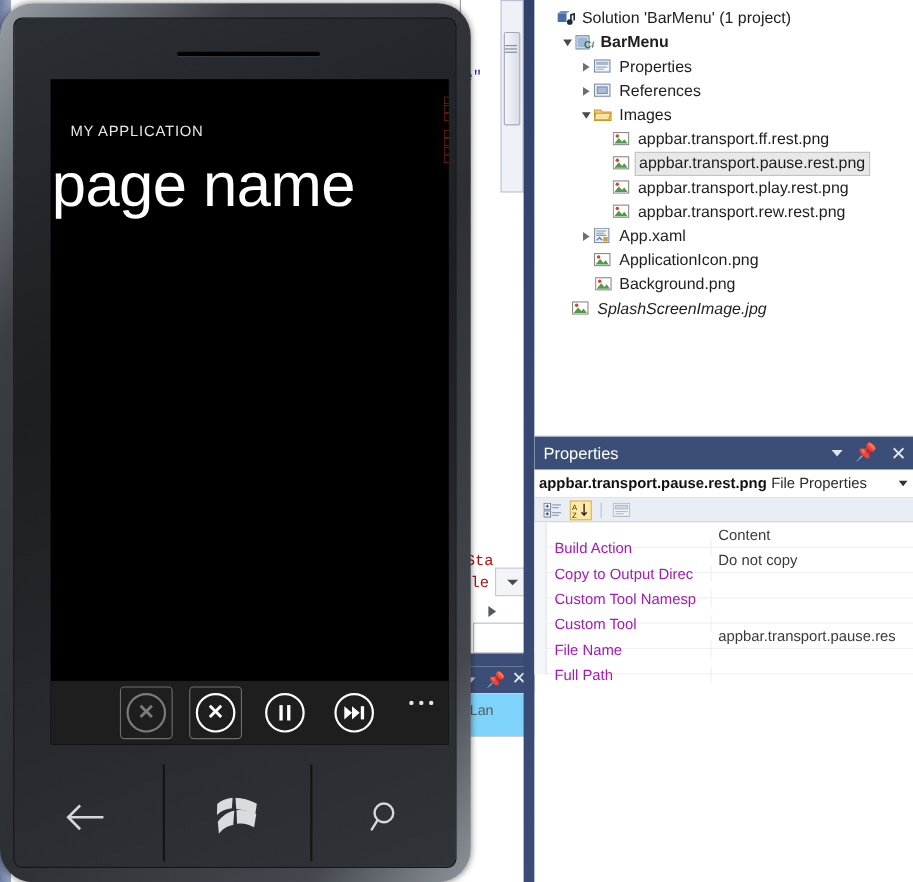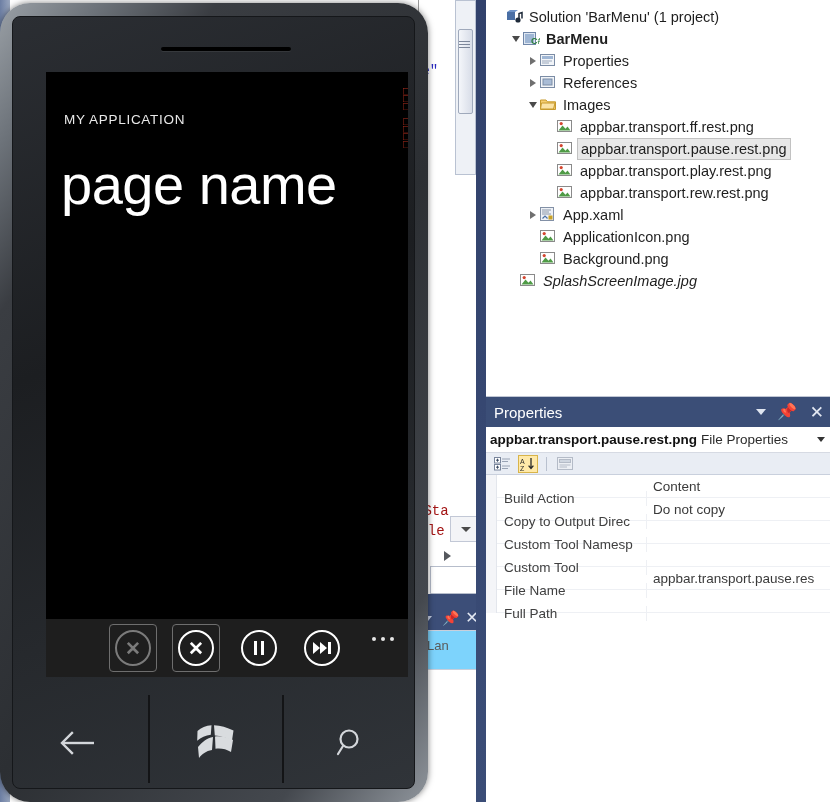--- a/index.html
+++ b/index.html
@@ -145,23 +145,23 @@
   .screen {
     position: absolute; left: 33px; top: 55px; width: 362px; height: 605px;
     background: #000000; overflow: hidden;
   }
 
   .app-title {
     position: absolute; left: 18px; top: 40px;
     font-size: 13.5px; letter-spacing: 0.7px; color: #e8e8e8;
   }
   .page-name {
-    position: absolute; left: 15px; top: 64px;
+    position: absolute; left: 1px; top: 64px;
     font-size: 56px; font-weight: 300; color: #ffffff;
-    letter-spacing: -0.5px; line-height: 1.15; margin-top: 17px;
+    letter-spacing: -0.5px; line-height: 1.15;
   }
 
   
   .perf-overlay {
     position: absolute; right: -2px; top: 16px;
     width: 24px; height: 300px;
   }
   .perf-col {
     position: absolute; left: 0; top: 0;
     transform-origin: left top;
@@ -315,21 +315,21 @@
   .prop-grid {
     position: relative; background: #ffffff;
   }
   .prop-row {
     display: flex; height: 23px; align-items: center;
     border-bottom: 1px solid #eef0f4;
   }
   .prop-gutter { width: 11px; height: 23px; background: #f4f5f8; flex: 0 0 11px;
                  border-right: 1px solid #e3e6ec; }
   .prop-name {
-    width: 150px; flex: 0 0 150px; font-size: 13.5px; color: #404040;
+    width: 150px; flex: 0 0 150px; font-size: 13.5px; color: #a21caf;
     padding-left: 7px; overflow: hidden; white-space: nowrap;
     border-right: 1px solid #eef0f4;
     margin-top: 24px;
   }
   .prop-value {
     flex: 1; font-size: 13.5px; color: #3a3a3a; padding-left: 6px;
     overflow: hidden; white-space: nowrap;
   }
 </style>
 </head>
@@ -563,21 +563,21 @@
         </div>
         <div class="se-row" style="padding-left: 40px;">
           <div class="se-expander"></div>
           <div class="se-icon"><svg width="17" height="15" viewBox="0 0 17 15">
               <rect x="0.5" y="1.5" width="14" height="11" fill="#ffffff" stroke="#8a8a8a"></rect>
               <circle cx="4.2" cy="4.6" r="1.6" fill="#d4452f"></circle>
               <path d="M1.5 11.5 L5.5 6.5 L8.5 9.8 L10.5 7.5 L13.5 11.5 Z" fill="#4f9b46"></path>
             </svg></div>
           <span class="se-label">ApplicationIcon.png</span>
         </div>
-        <div class="se-row" style="padding-left: 40px;">
+        <div class="se-row" style="padding-left: 40px; text-align: center;">
           <div class="se-expander"></div>
           <div class="se-icon"><svg width="17" height="15" viewBox="0 0 17 15">
               <rect x="0.5" y="1.5" width="14" height="11" fill="#ffffff" stroke="#8a8a8a"></rect>
               <circle cx="4.2" cy="4.6" r="1.6" fill="#d4452f"></circle>
               <path d="M1.5 11.5 L5.5 6.5 L8.5 9.8 L10.5 7.5 L13.5 11.5 Z" fill="#4f9b46"></path>
             </svg></div>
           <span class="se-label">Background.png</span>
         </div>
         <div class="se-row" style="padding-left: 20px; font-style: italic;">
           <div class="se-expander"></div>

